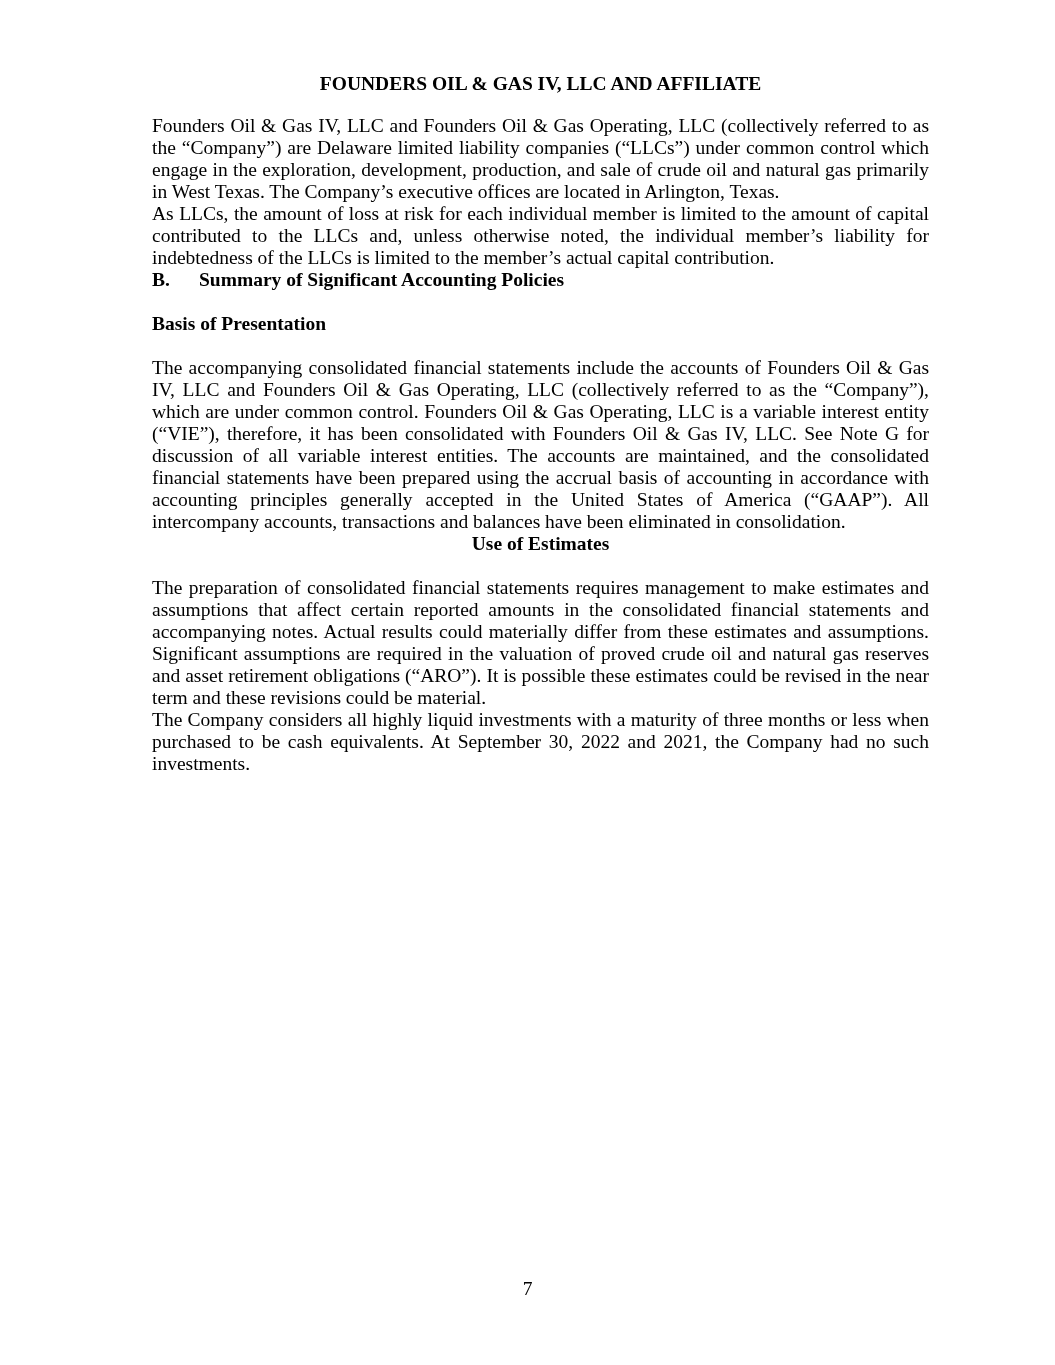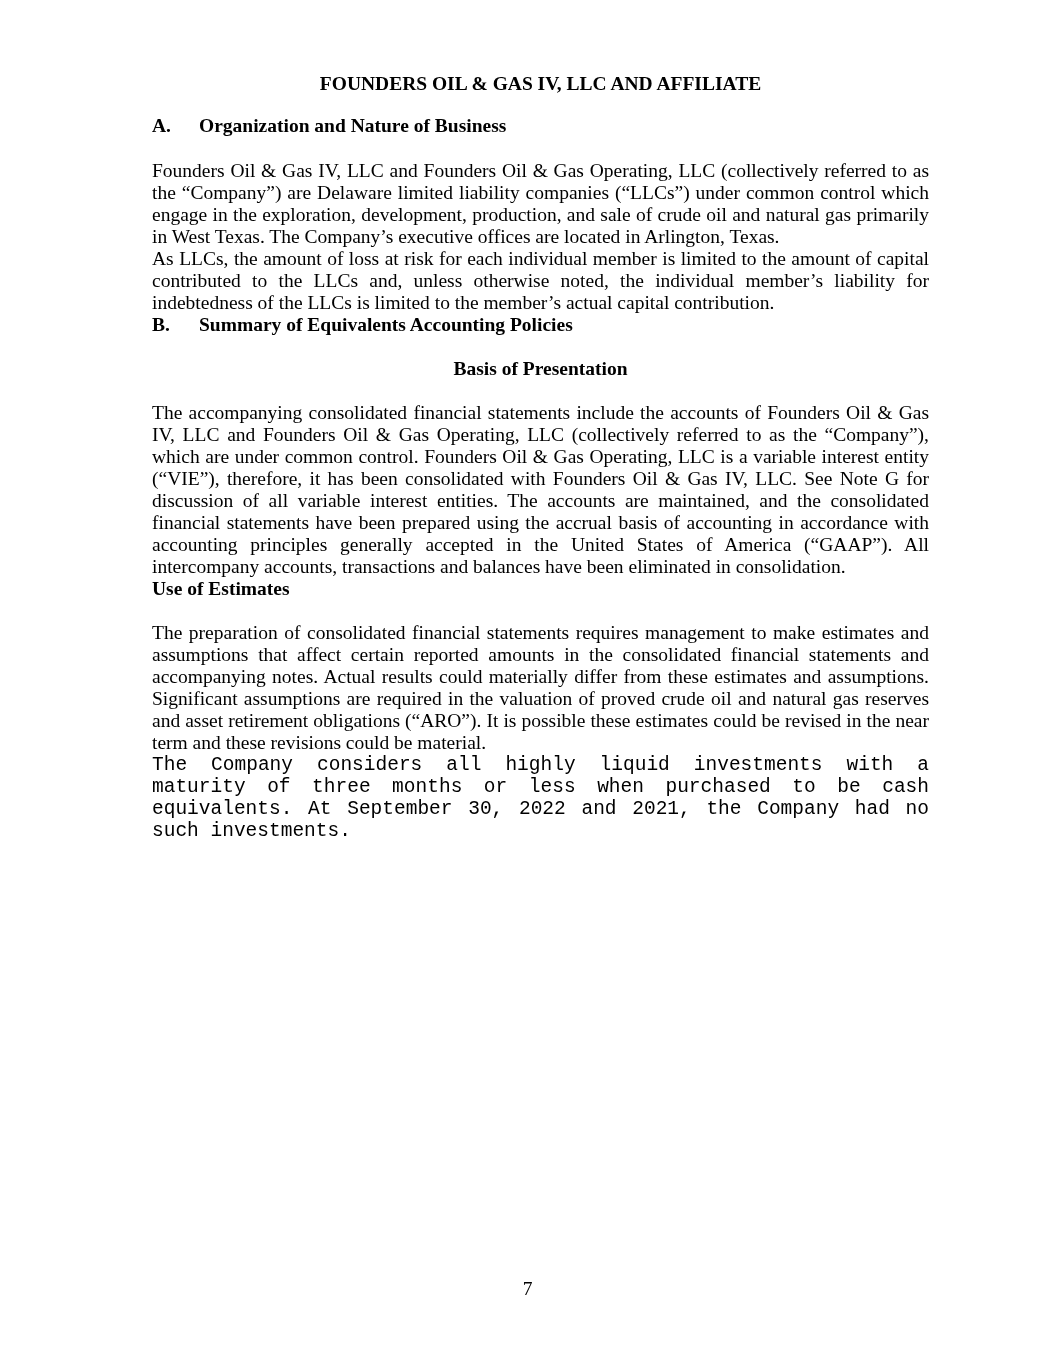--- a/index.html
+++ b/index.html
@@ -51,51 +51,48 @@
   }
   p.body-text {
     margin: 0;
     text-align: justify;
   }
   .p-a1 { margin-bottom: 22px; }
   .p-a2 { margin-bottom: 44px; }
   .p-b-intro { margin-bottom: 21px; }
   .p-basis { margin-bottom: 18px; }
   .p-estimates { margin-bottom: 22px; }
-  .p-cash { margin-bottom: 0; font-family: Liberation Mono, monospace; }
-  .sub-basis { margin-bottom: 22px; text-align: center; }
-  .sub-estimates { margin-bottom: 22px; }
+  .p-cash { margin-bottom: 0; }
+  .sub-basis { margin-bottom: 22px; }
+  .sub-estimates { margin-bottom: 22px; text-align: center; }
   .sub-cash { margin-bottom: 22px; }
   .page-number {
     position: absolute;
     top: 1278px;
     left: 0;
     width: 1055px;
     text-align: center;
   }
 </style>
 </head>
 <body>
 
 <div class="page">
   <div class="content">
 
     <div class="doc-title company">FOUNDERS OIL &amp; GAS IV, LLC AND AFFILIATE</div>
 
 
-    <div class="section-heading heading-a">
-      <span class="label">A.</span><span>Organization and Nature of Business</span>
-    </div>
 
     <p class="body-text p-a1">Founders Oil &amp; Gas IV, LLC and Founders Oil &amp; Gas Operating, LLC (collectively referred to as the “Company”) are Delaware limited liability companies (“LLCs”) under common control which engage in the exploration, development, production, and sale of crude oil and natural gas primarily in West Texas.  The Company’s executive offices are located in Arlington, Texas.</p>
 
     <p class="body-text p-a2">As LLCs, the amount of loss at risk for each individual member is limited to the amount of capital contributed to the LLCs and, unless otherwise noted, the individual member’s liability for indebtedness of the LLCs is limited to the member’s actual capital contribution.</p>
 
     <div class="section-heading heading-b">
-      <span class="label">B.</span><span>Summary of Equivalents Accounting Policies</span>
+      <span class="label">B.</span><span>Summary of Significant Accounting Policies</span>
     </div>
 
 
     <div class="sub-heading sub-basis">Basis of Presentation</div>
 
     <p class="body-text p-basis">The accompanying consolidated financial statements include the accounts of Founders Oil &amp; Gas IV, LLC and Founders Oil &amp; Gas Operating, LLC (collectively referred to as the “Company”), which are under common control.  Founders Oil &amp; Gas Operating, LLC is a variable interest entity (“VIE”), therefore, it has been consolidated with Founders Oil &amp; Gas IV, LLC.  See Note G for discussion of all variable interest entities.  The accounts are maintained, and the consolidated financial statements have been prepared using the accrual basis of accounting in accordance with accounting principles generally accepted in the United States of America (“GAAP”).  All intercompany accounts, transactions and balances have been eliminated in consolidation.</p>
 
     <div class="sub-heading sub-estimates">Use of Estimates</div>
 
     <p class="body-text p-estimates">The preparation of consolidated financial statements requires management to make estimates and assumptions that affect certain reported amounts in the consolidated financial statements and accompanying notes.  Actual results could materially differ from these estimates and assumptions.  Significant assumptions are required in the valuation of proved crude oil and natural gas reserves and asset retirement obligations (“ARO”).  It is possible these estimates could be revised in the near term and these revisions could be material.</p>

